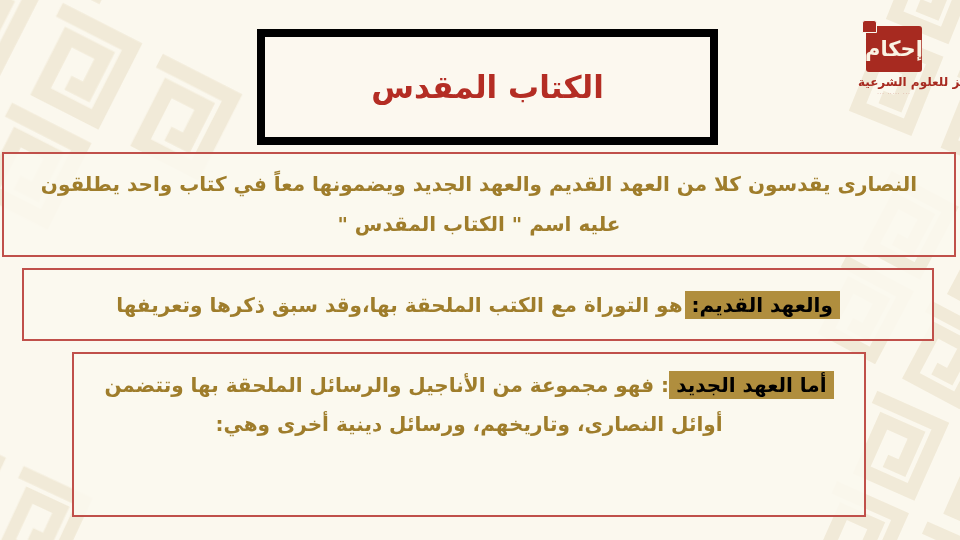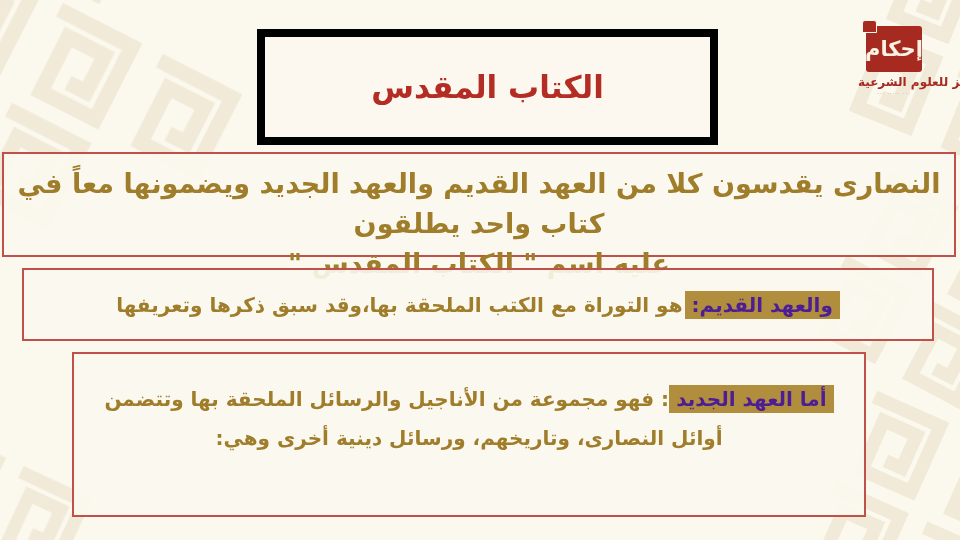--- a/index.html
+++ b/index.html
@@ -10,25 +10,25 @@
 
   
   .title-box{position:absolute;left:257px;top:29px;width:445px;height:100px;
     border:8px solid #000000;display:flex;align-items:center;justify-content:center;
     background:rgba(251,248,238,.85);}
   .title-box span{color:#B42D24;font-size:31px;font-weight:bold;}
 
   
   .box{position:absolute;border:2px solid #C0504A;color:#9F7D2B;font-weight:bold;
     text-align:center;background:rgba(251,248,238,.9);box-sizing:border-box;}
-  .box1{left:2px;top:152px;width:954px;height:105px;font-size:27px;line-height:40px;padding-top:10px;}
+  .box1{left:2px;top:152px;width:954px;height:105px;font-size:20px;line-height:40px;padding-top:10px;}
   .box2{left:22px;top:268px;width:912px;height:73px;font-size:20px;
     display:flex;align-items:center;justify-content:center;}
-  .box3{left:72px;top:352px;width:794px;height:165px;font-size:20px;line-height:39px;padding-top:26px;}
-  .hl{background:#B08E3E;color:#4c1d95;padding:2px 7px;}
+  .box3{left:72px;top:352px;width:794px;height:165px;font-size:20px;line-height:39px;padding-top:12px;}
+  .hl{background:#B08E3E;color:#000000;padding:2px 7px;}
   .box2 .hl{margin-left:2px;}
 
   
   .logo{position:absolute;left:858px;top:26px;width:72px;text-align:center;}
   .logo-box{width:56px;height:46px;margin:0 auto;background:#A72A20;border-radius:3px;
     display:flex;align-items:center;justify-content:center;position:relative;}
   .logo-box span{color:#FAF3E3;font-size:21px;font-weight:bold;line-height:1;}
   .logo-crown{position:absolute;left:-4px;top:-6px;width:13px;height:11px;background:#A72A20;
     border-radius:3px 3px 0 0;border:1px solid #FBF8EE;}
   .logo-sub{color:#A72A20;font-size:12px;font-weight:bold;margin-top:3px;white-space:nowrap;}

